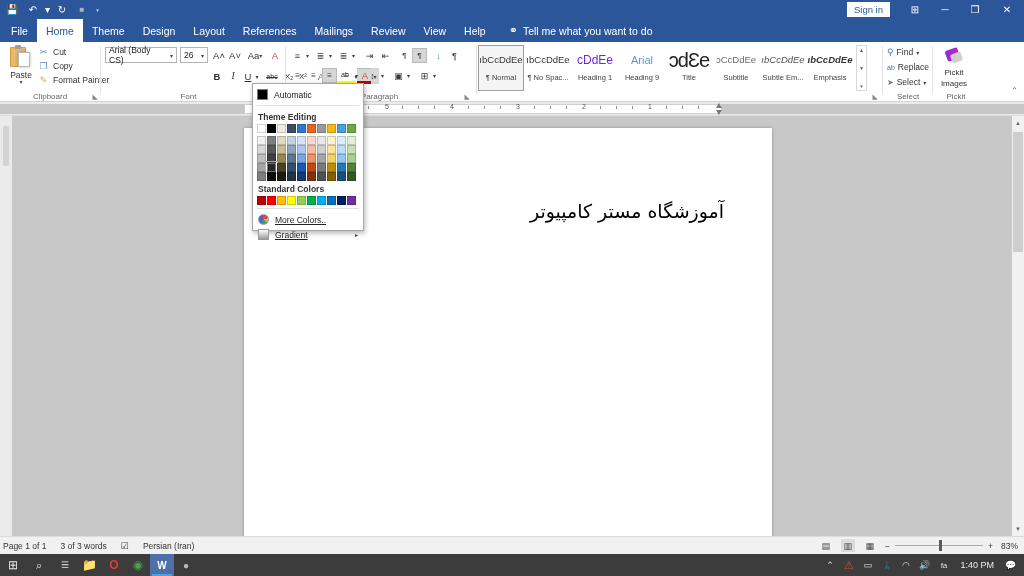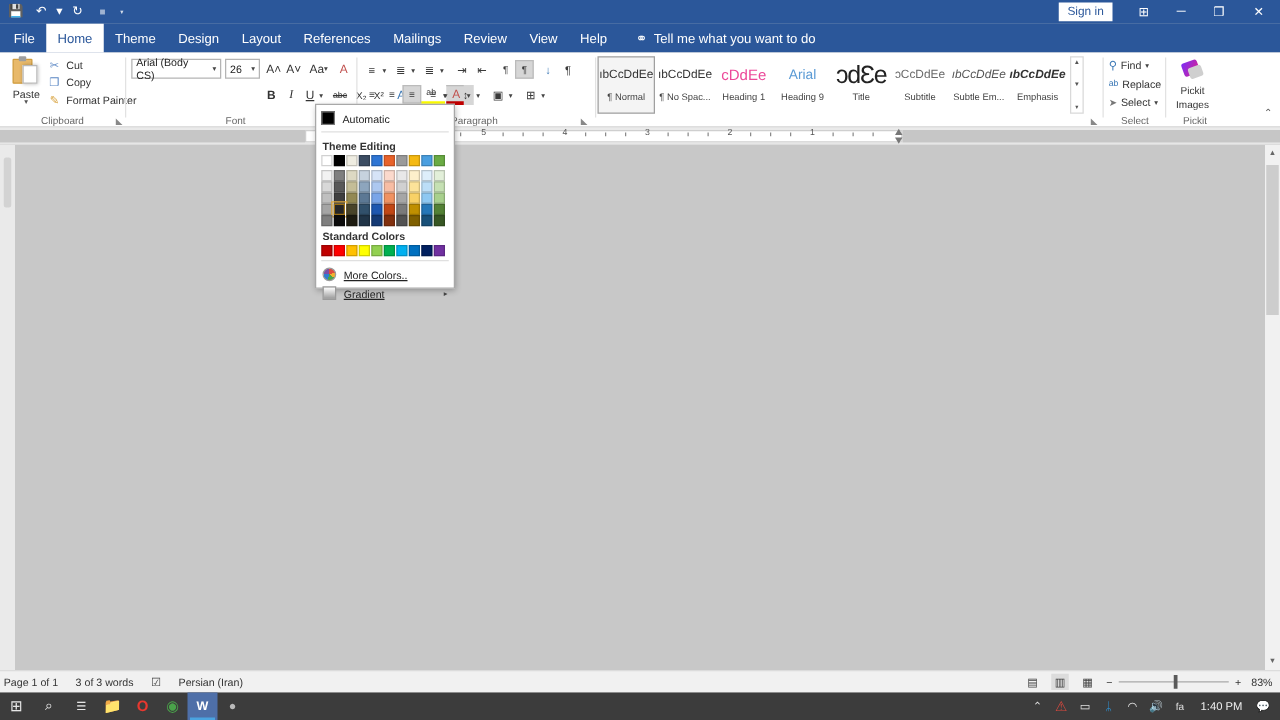--- a/index.html
+++ b/index.html
@@ -431,21 +431,21 @@
   <div class="grp" style="left:478px;width:402px">
     <div class="stylebox sel" style="left:0">
       <div class="sp">ıbCcDdEe</div>
       <div class="sn">¶ Normal</div>
     </div>
     <div class="stylebox" style="left:47px">
       <div class="sp">ıbCcDdEe</div>
       <div class="sn">¶ No Spac...</div>
     </div>
     <div class="stylebox" style="left:94px">
-      <div class="sp" style="color:#ec4899;font-size:12px">cDdEe</div>
+      <div class="sp" style="color:#6d28d9;font-size:12px">cDdEe</div>
       <div class="sn">Heading 1</div>
     </div>
     <div class="stylebox" style="left:141px">
       <div class="sp" style="color:#5b9bd5;font-size:11px">Arial</div>
       <div class="sn">Heading 9</div>
     </div>
     <div class="stylebox" style="left:188px">
       <div class="sp" style="font-size:20px;color:#222;letter-spacing:-1px">ɔdƐe</div>
       <div class="sn">Title</div>
     </div>
@@ -533,20 +533,23 @@
   <div class="indent-marker" style="left:716px">
     <div class="up"></div>
       <div class="dn"></div>
   </div>
 </div>
 
 <div class="workspace">
   <div class="leftstrip">
       <div class="marker"></div>
     </div>
+  <div class="page">
+    <div class="doc-text">آموزشگاه مستر کامپیوتر</div>
+  </div>
   <div class="vscroll">
     <div class="ar" style="top:0">▲</div>
     <div class="thumb"></div>
     <div class="ar" style="bottom:0">▼</div>
   </div>
 </div>
 
 <div class="colorpanel">
   <div class="cp-auto">
     <span class="sw"></span>

